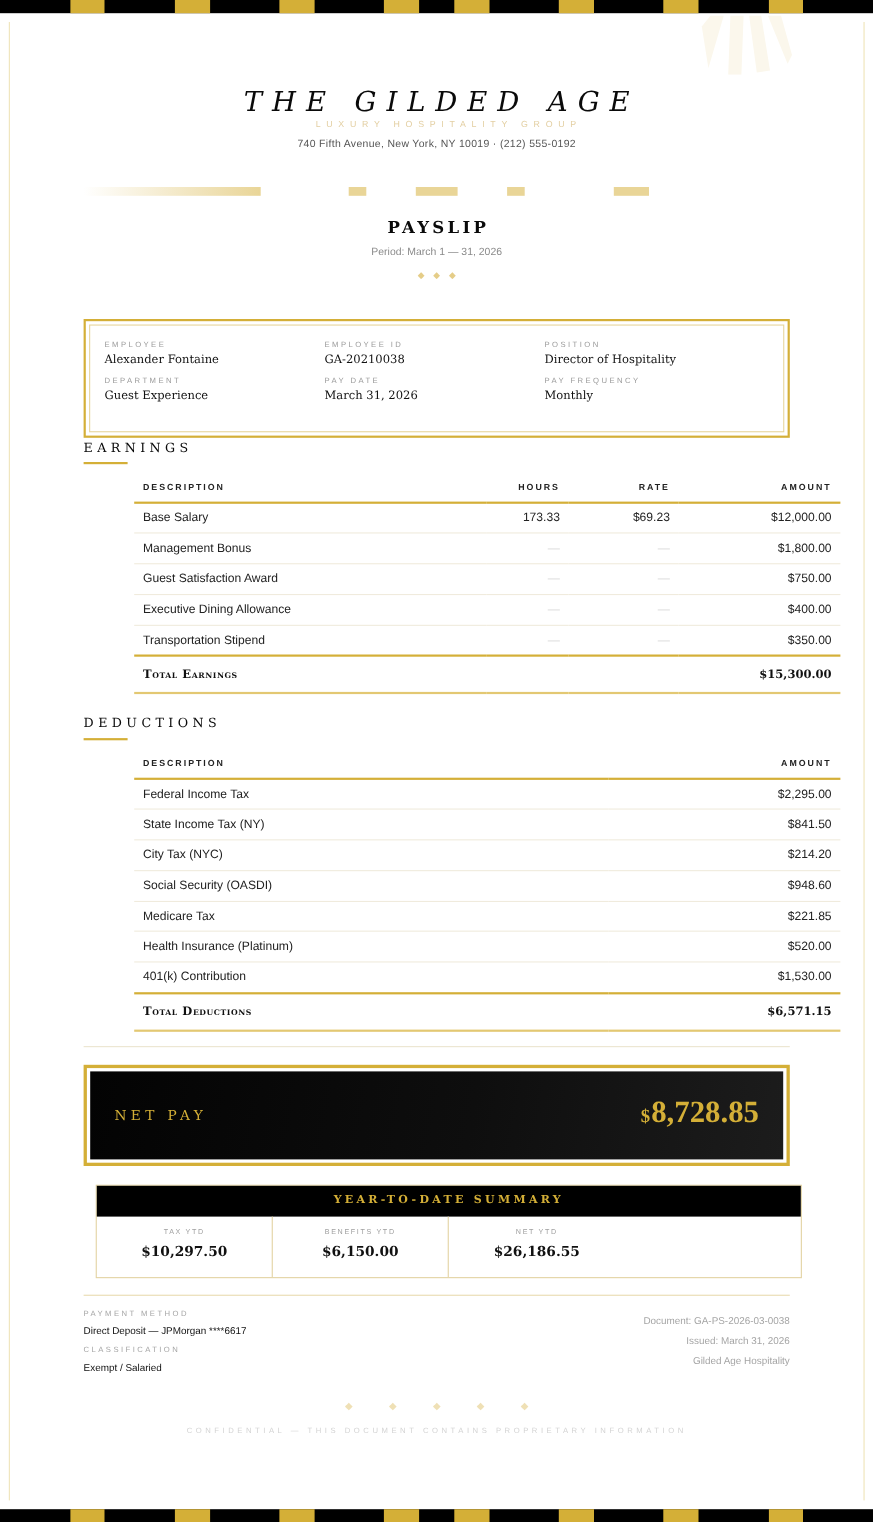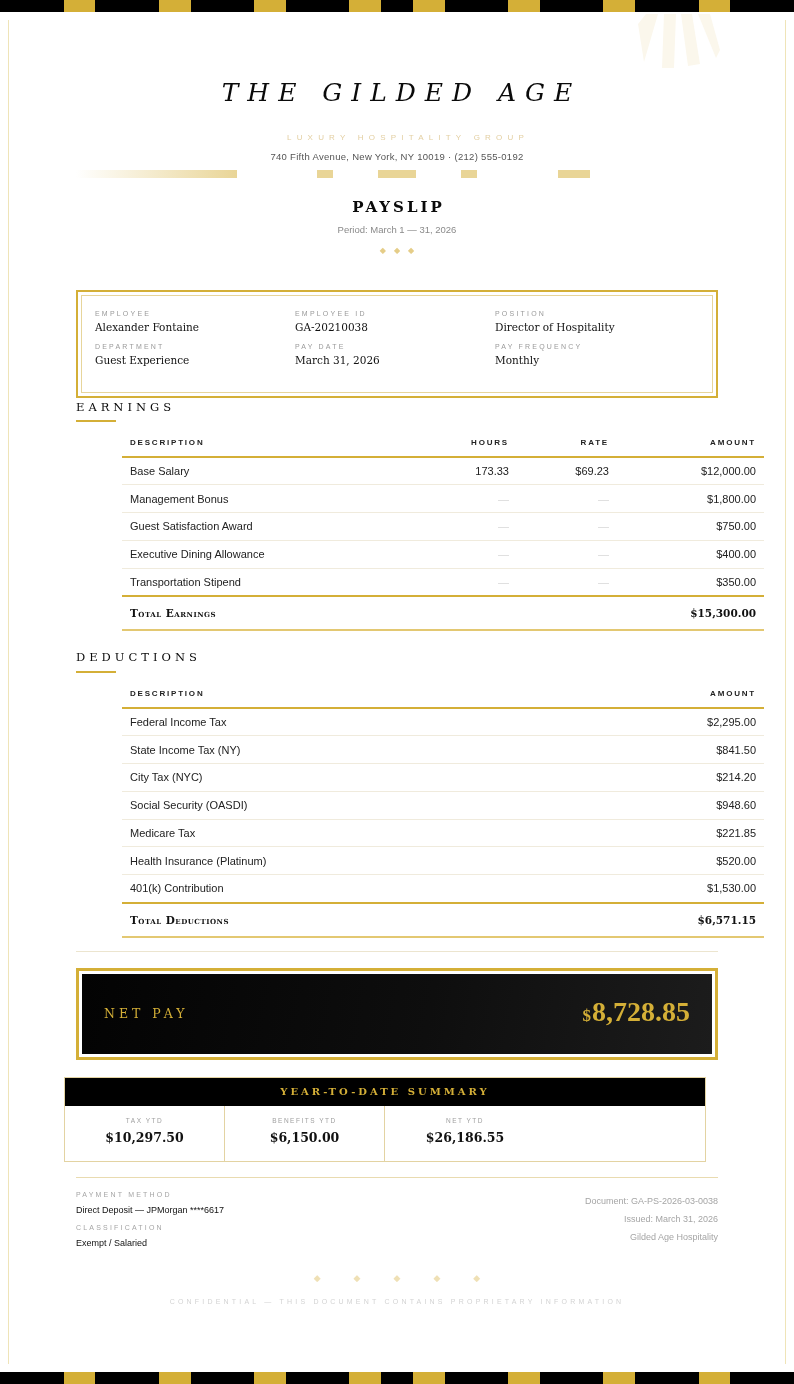--- a/index.html
+++ b/index.html
@@ -15,21 +15,21 @@
   .bar-inner span { position: absolute; top: 0; height: 12px; background: #d4af37; }
 
   .frame-line { position: absolute; top: 20px; width: 1px; height: 1344px; background: #efe4b8; }
   .frame-left { left: 8px; }
   .frame-right { left: 785px; }
 
   .sunburst { position: absolute; left: 636px; top: 14px; width: 84px; height: 54px; }
 
   .header { position: absolute; top: 78px; left: 0; width: 794px; text-align: center; }
   .brand { font-family: "DejaVu Serif", serif; font-size: 25px; letter-spacing: 9px; color: #0a0a0a; font-weight: 400; padding-left: 9px; font-style: italic; }
-  .tagline { margin-top: 26px; font-size: 8px; letter-spacing: 5.2px; color: #e3cfa2; padding-left: 22px; }
+  .tagline { margin-top: 1px; font-size: 8px; letter-spacing: 5.2px; color: #e3cfa2; padding-left: 22px; }
   .address { margin-top: 9px; font-size: 9.5px; color: #555; letter-spacing: 0.3px; }
 
   .deco { position: absolute; top: 170px; height: 8px; background: #e9d597; }
   .deco-grad { left: 76px; width: 161px; background: linear-gradient(90deg, rgba(233,213,151,0) 0%, #e9d597 100%); }
 
   .title-block { position: absolute; top: 198px; left: 0; width: 794px; text-align: center; }
   .payslip-title { font-family: "DejaVu Serif", serif; font-weight: bold; font-size: 15px; letter-spacing: 3px; color: #0a0a0a; padding-left: 3px; }
   .period { margin-top: 8px; font-size: 9.5px; color: #8a8a8a; }
   .dots { margin-top: 11px; font-size: 8px; color: #e5cd88; letter-spacing: 8px; padding-left: 8px; }
 
@@ -51,21 +51,21 @@
   .total-label { font-variant: small-caps; letter-spacing: 0.5px; }
 
   .sep { position: absolute; left: 76px; width: 642px; height: 1px; background: #ece5cf; }
 
   .net-box { position: absolute; top: 968px; left: 76px; width: 642px; height: 92px; border: 3px solid #d4af37; padding: 3px; background: #fff; }
   .net-inner { width: 100%; height: 100%; background: linear-gradient(100deg, #030303 0%, #0e0e0e 55%, #1c1c1c 100%); position: relative; }
   .net-label { position: absolute; left: 22px; top: 32px; font-family: "DejaVu Serif", serif; font-size: 12.5px; letter-spacing: 4px; color: #d4af37; }
   .net-amount { position: absolute; right: 22px; top: 22px; font-family: Liberation Serif, serif; font-weight: bold; color: #d4af37; font-size: 28px; }
   .net-currency { font-size: 17px; margin-right: 1px; }
 
-  .ytd { position: absolute; top: 1077px; left: 64px; width: 642px; height: 85px; border: 1px solid #e3d3a2; }
+  .ytd { position: absolute; top: 1077px; left: 87px; width: 642px; height: 85px; border: 1px solid #e3d3a2; }
   .ytd-head { height: 28px; background: #000; color: #d4af37; font-family: "DejaVu Serif", serif; font-size: 10px; letter-spacing: 3px; text-align: center; line-height: 28px; font-weight: bold; }
   .ytd-grid { display: grid; grid-template-columns: repeat(4, 1fr); height: 55px; }
   .ytd-cell { text-align: center; border-right: 1px solid #e3d3a2; padding-top: 11px; }
   .ytd-cell:last-child { border-right: none; }
   .ytd-label { font-size: 6.5px; letter-spacing: 1.5px; color: #a0a0a0; text-transform: uppercase; }
   .ytd-value { margin-top: 6px; font-family: "DejaVu Serif", serif; font-weight: bold; font-size: 12.5px; color: #111; }
 
   .footer-rule { position: absolute; top: 1177px; left: 76px; width: 642px; height: 1px; background: #e9dbb0; }
   .footer-left { position: absolute; top: 1191px; left: 76px; }
   .f-label { font-size: 7px; letter-spacing: 2.2px; color: #a5a5a5; text-transform: uppercase; }

